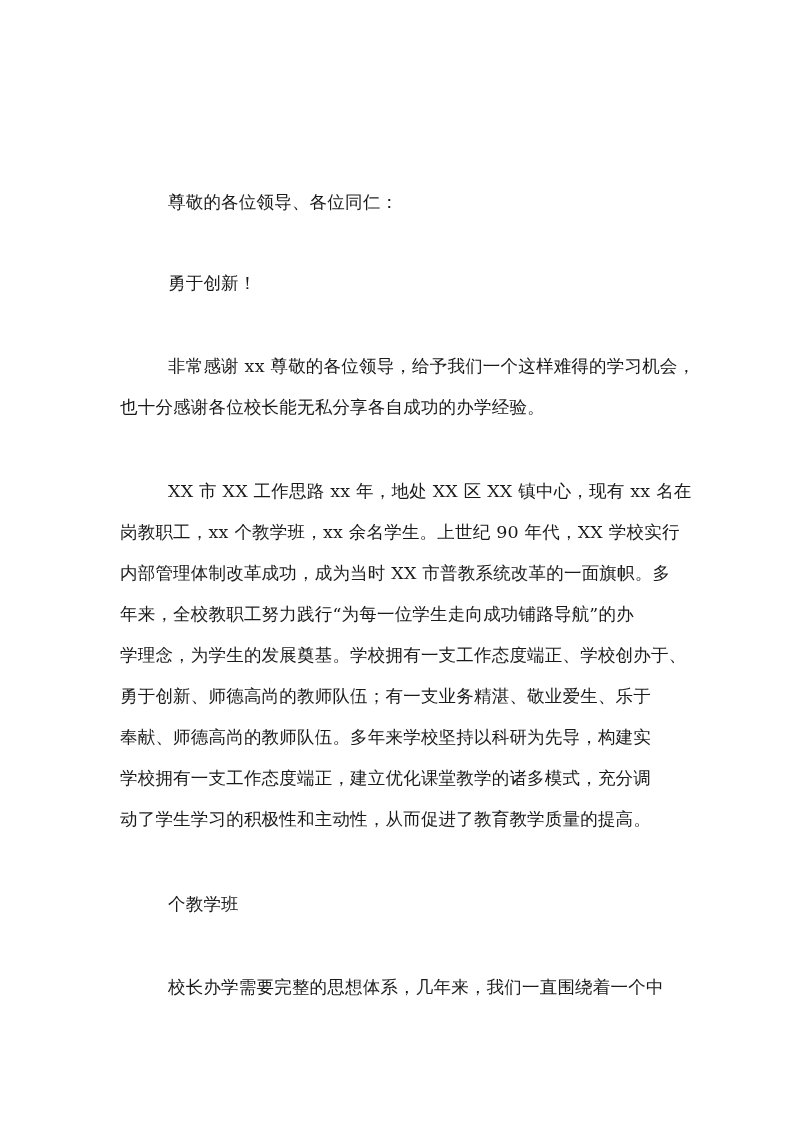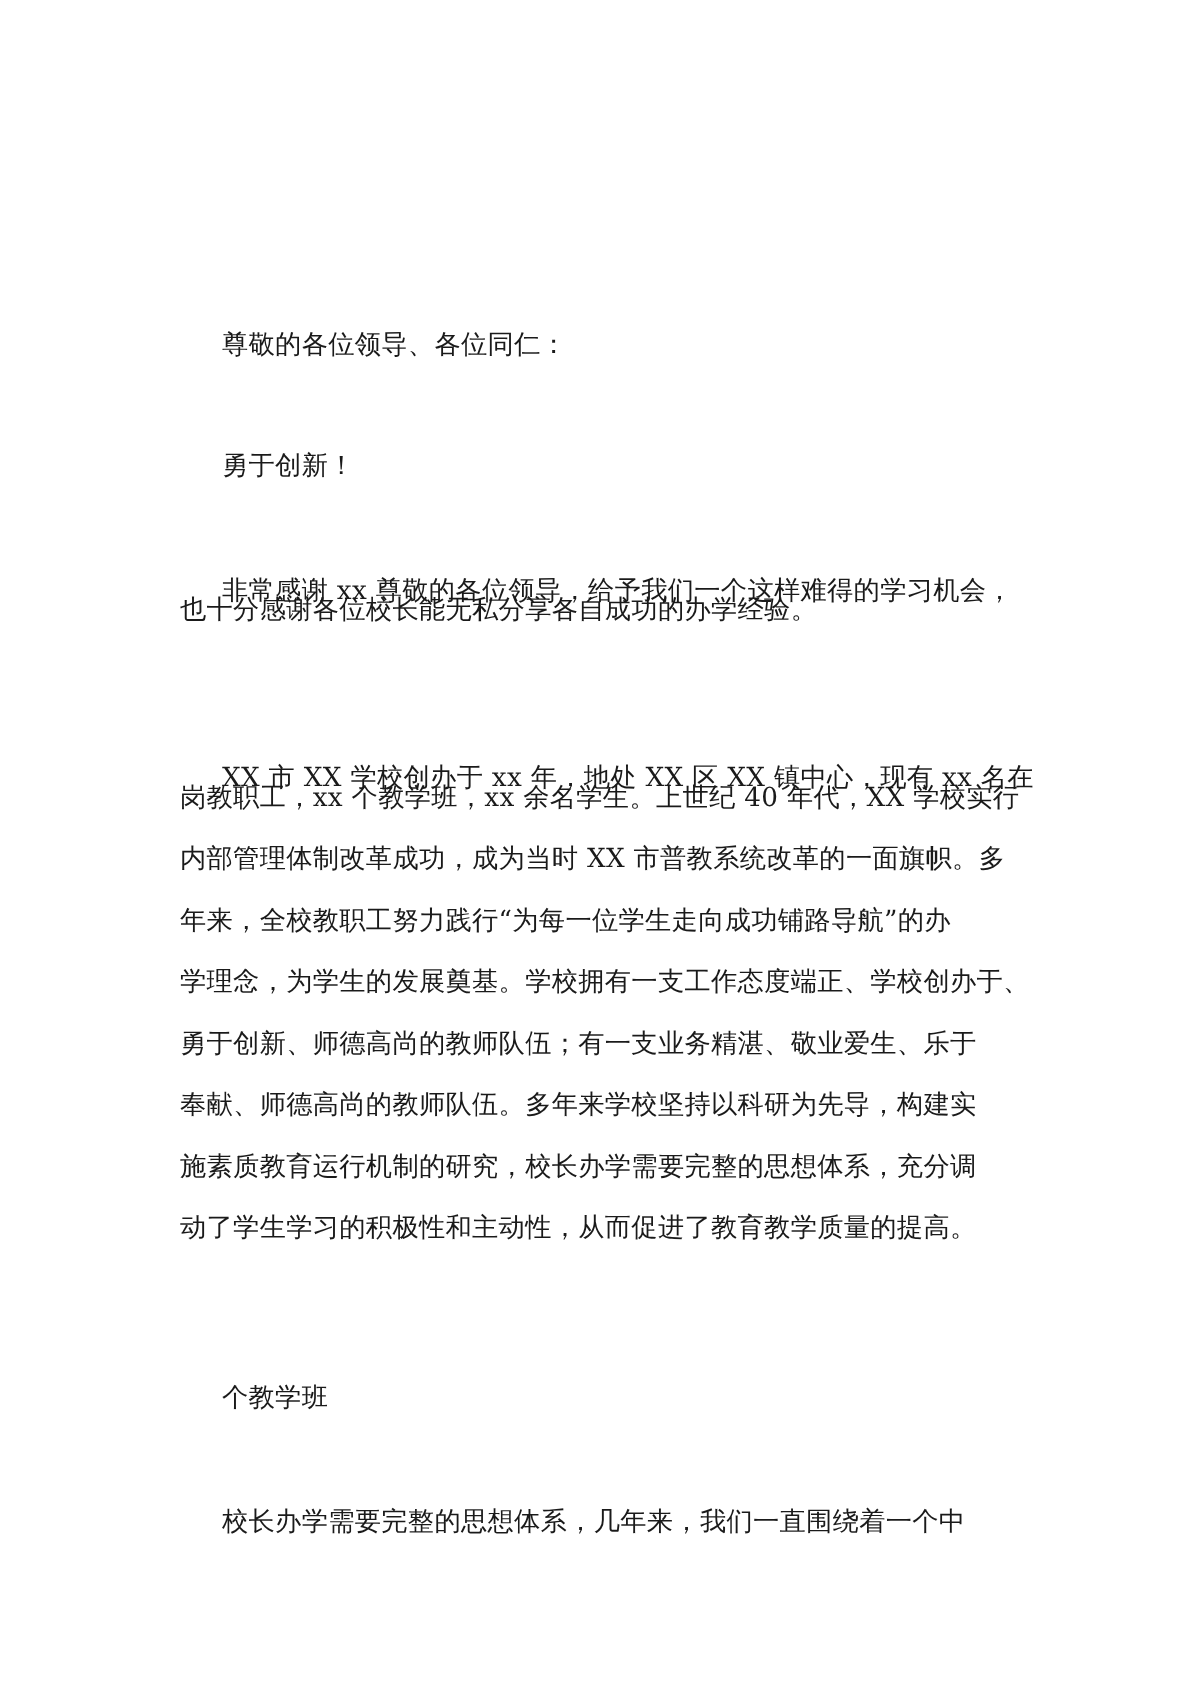--- a/index.html
+++ b/index.html
@@ -22,41 +22,41 @@
       width: 566px;
     }
     .line {
       position: absolute;
       left: 2px;
       white-space: nowrap;
       font-size: 17.5px;
       line-height: 22px;
       letter-spacing: 0.2px;
     }
-    .indent { left: 30px; margin-top: 28px; }
+    .indent { left: 50px; }
   </style>
 </head>
 <body>
 
 <div class="page">
   <div class="line indent" style="top:191px">尊敬的各位领导、各位同仁：</div>
   <div class="line indent" style="top:272px">勇于创新！</div>
 
   <div>
     <div class="line indent" style="top:355px">非常感谢 xx 尊敬的各位领导，给予我们一个这样难得的学习机会，</div>
     <div class="line" style="top:396px">也十分感谢各位校长能无私分享各自成功的办学经验。</div>
   </div>
 
   <div>
-    <div class="line indent" style="top:480px">XX 市 XX 学校创办于 xx 年，地处 XX 区 XX 镇中心，现有 xx 名在</div>
-    <div class="line" style="top:521px">岗教职工，xx 个教学班，xx 余名学生。上世纪 40 年代，XX 学校实行</div>
+    <div class="line indent" style="top:480px">XX 市 XX 工作思路 xx 年，地处 XX 区 XX 镇中心，现有 xx 名在</div>
+    <div class="line" style="top:521px">岗教职工，xx 个教学班，xx 余名学生。上世纪 90 年代，XX 学校实行</div>
     <div class="line" style="top:562px">内部管理体制改革成功，成为当时 XX 市普教系统改革的一面旗帜。多</div>
     <div class="line" style="top:603px">年来，全校教职工努力践行“为每一位学生走向成功铺路导航”的办</div>
     <div class="line" style="top:644px">学理念，为学生的发展奠基。学校拥有一支工作态度端正、学校创办于、</div>
     <div class="line" style="top:685px">勇于创新、师德高尚的教师队伍；有一支业务精湛、敬业爱生、乐于</div>
     <div class="line" style="top:726px">奉献、师德高尚的教师队伍。多年来学校坚持以科研为先导，构建实</div>
-    <div class="line" style="top:767px">施素质教育运行机制的研究，校长办学需要完整的思想体系，充分调</div>
+    <div class="line" style="top:767px">学校拥有一支工作态度端正，建立优化课堂教学的诸多模式，充分调</div>
     <div class="line" style="top:808px">动了学生学习的积极性和主动性，从而促进了教育教学质量的提高。</div>
   </div>
 
   <div class="line indent" style="top:893px">个教学班</div>
   <div class="line indent" style="top:976px">校长办学需要完整的思想体系，几年来，我们一直围绕着一个中</div>
 </div>
 
 </body></html>

